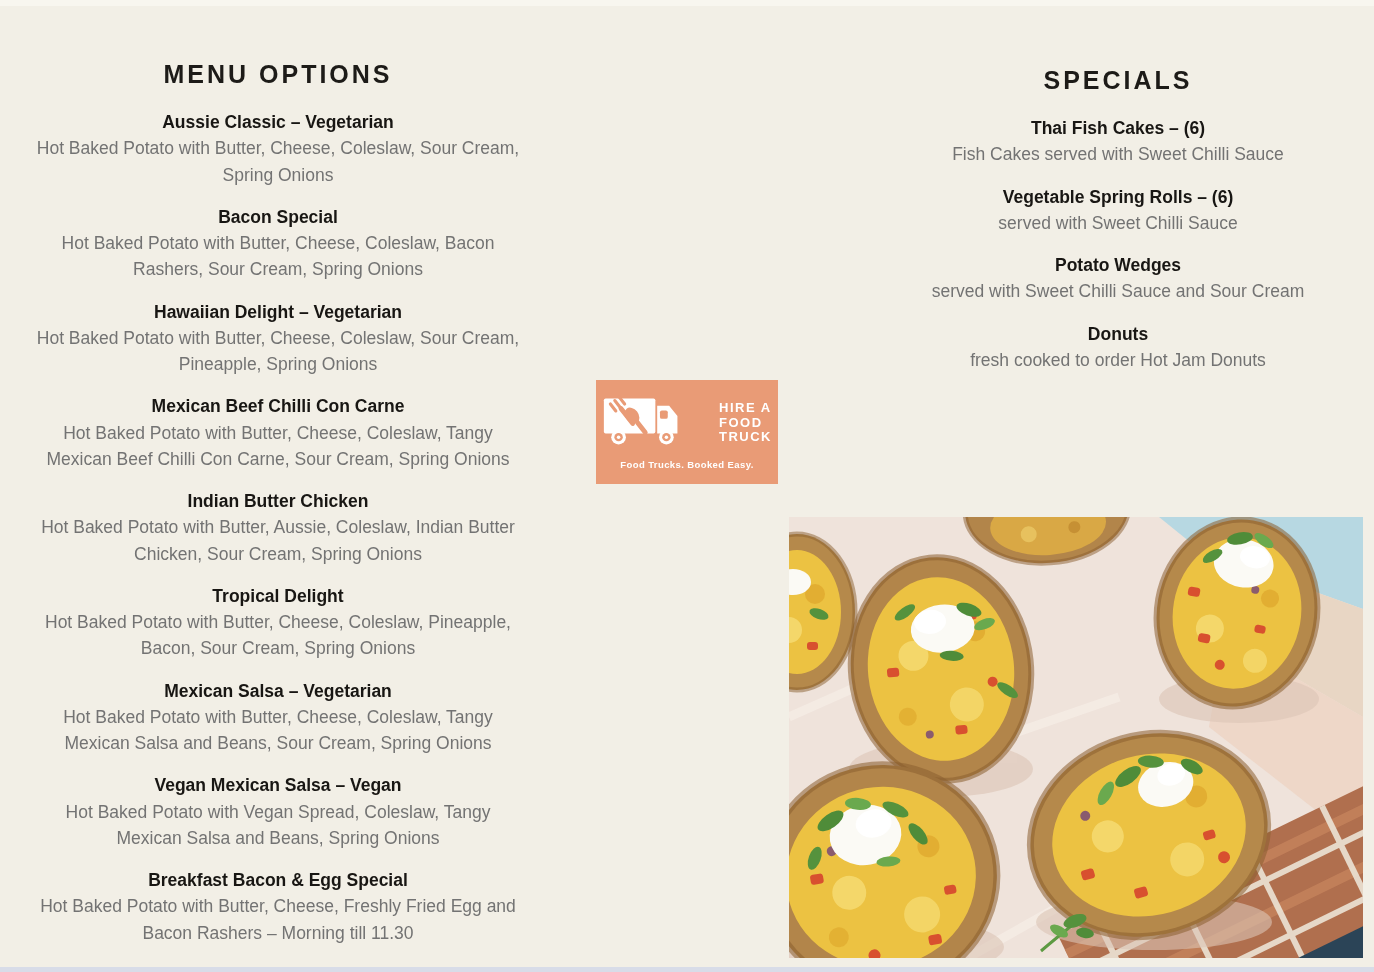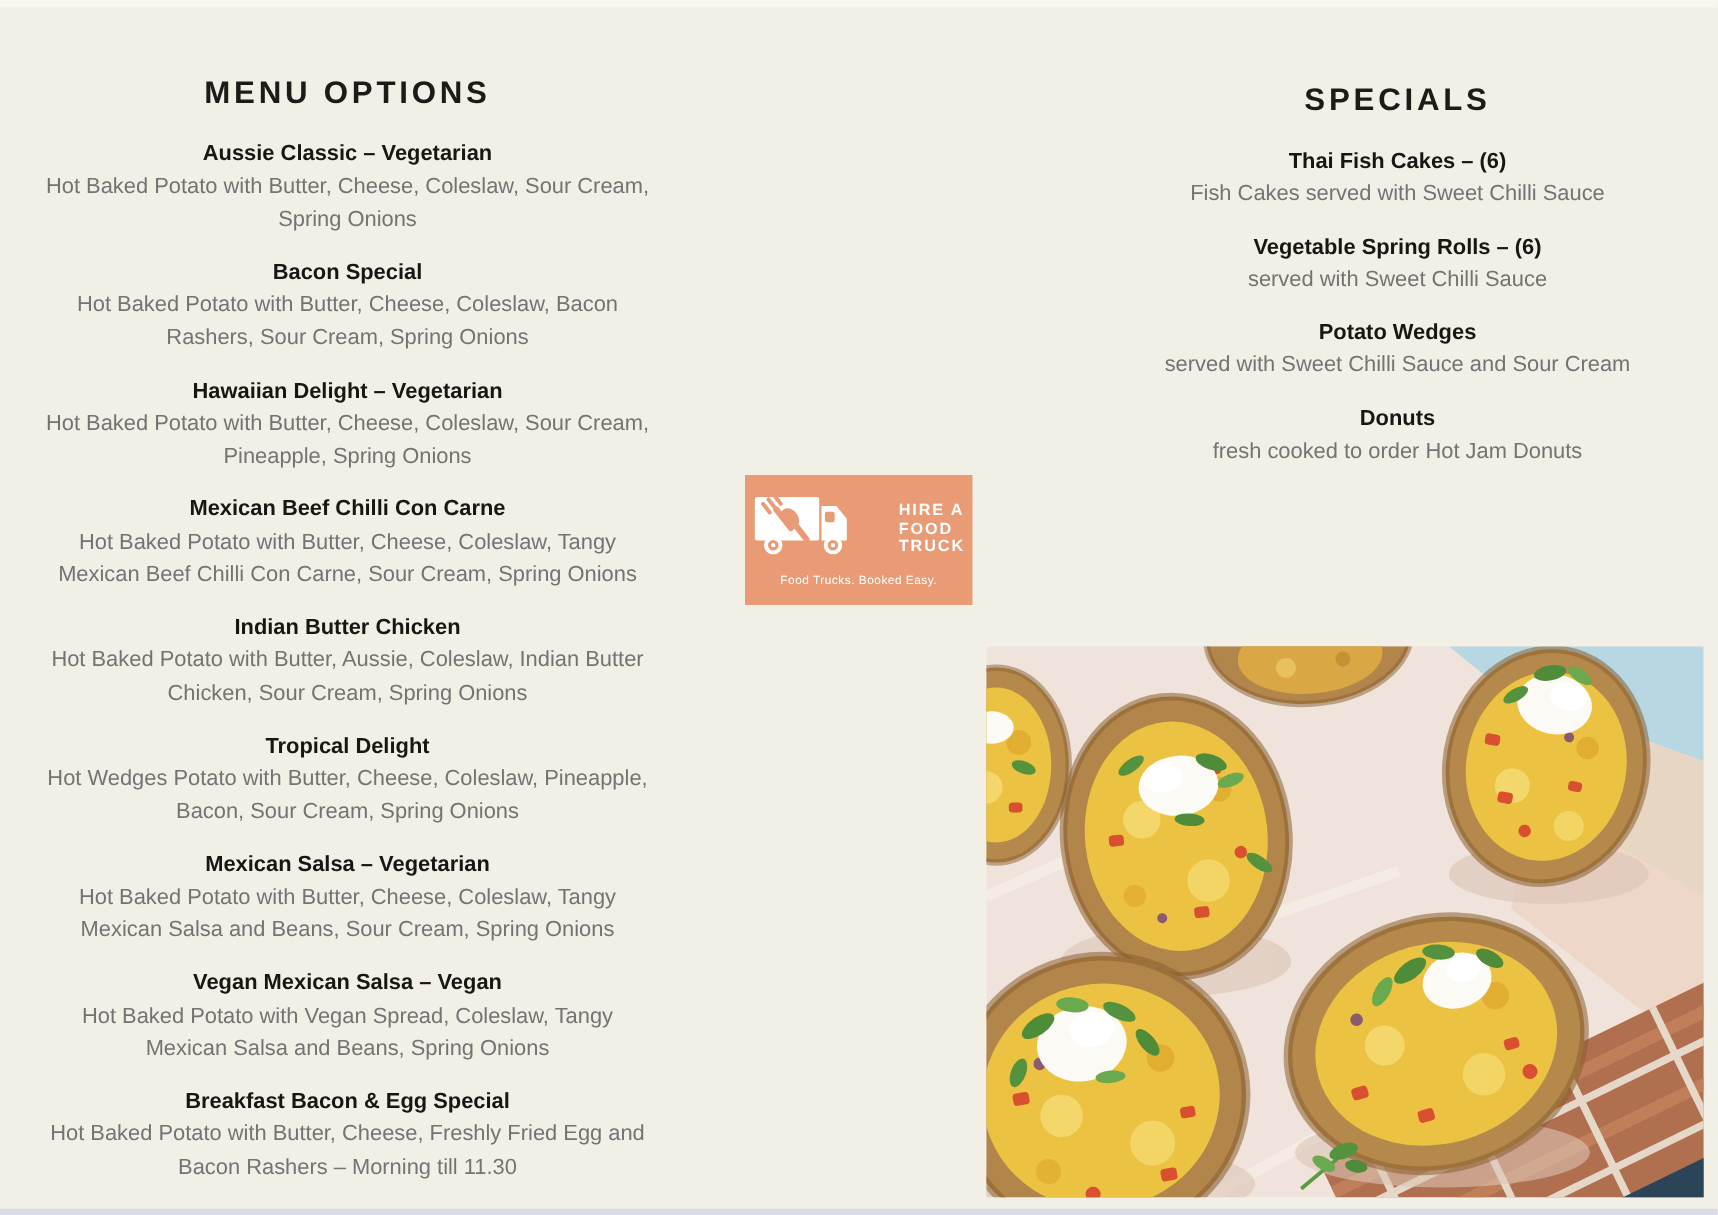--- a/index.html
+++ b/index.html
@@ -25,21 +25,21 @@
   .item-desc{color:#737373;}
 
   .logo{
     position:absolute;left:596px;top:380px;width:182px;height:104px;
     background:#E99B76;display:flex;flex-direction:column;align-items:center;
     justify-content:center;box-sizing:border-box;padding:6px 8px 8px;
   }
   .logo-row{display:flex;flex-direction:row;align-items:center;gap:25px;}
   .logo-text{color:#ffffff;font-weight:700;font-size:13px;line-height:1.15;
     letter-spacing:1.5px;text-align:left;}
-  .logo-tagline{color:#ffffff;font-size:9.5px;font-weight:400;letter-spacing:.4px;
+  .logo-tagline{color:#ffffff;font-size:9.5px;font-weight:700;letter-spacing:.4px;
     margin-top:5px;white-space:nowrap;}
 
   .photo{
     position:absolute;left:789px;top:517px;width:574px;height:441px;overflow:hidden;
   }
   .photo svg{display:block;}
 </style>
 </head>
 <body>
 
@@ -63,21 +63,21 @@
   <div class="menu-item">
     <div class="item-name">Mexican Beef Chilli Con Carne</div>
     <div class="item-desc">Hot Baked Potato with Butter, Cheese, Coleslaw, Tangy Mexican Beef Chilli Con Carne, Sour Cream, Spring Onions</div>
   </div>
   <div class="menu-item">
     <div class="item-name">Indian Butter Chicken</div>
     <div class="item-desc">Hot Baked Potato with Butter, Aussie, Coleslaw, Indian Butter Chicken, Sour Cream, Spring Onions</div>
   </div>
   <div class="menu-item">
     <div class="item-name">Tropical Delight</div>
-    <div class="item-desc">Hot Wedges Potato with Butter, Cheese, Coleslaw, Pineapple, Bacon, Sour Cream, Spring Onions</div>
+    <div class="item-desc">Hot Baked Potato with Butter, Cheese, Coleslaw, Pineapple, Bacon, Sour Cream, Spring Onions</div>
   </div>
   <div class="menu-item">
     <div class="item-name">Mexican Salsa – Vegetarian</div>
     <div class="item-desc">Hot Baked Potato with Butter, Cheese, Coleslaw, Tangy Mexican Salsa and Beans, Sour Cream, Spring Onions</div>
   </div>
   <div class="menu-item">
     <div class="item-name">Vegan Mexican Salsa – Vegan</div>
     <div class="item-desc">Hot Baked Potato with Vegan Spread, Coleslaw, Tangy Mexican Salsa and Beans, Spring Onions</div>
   </div>
   <div class="menu-item">

